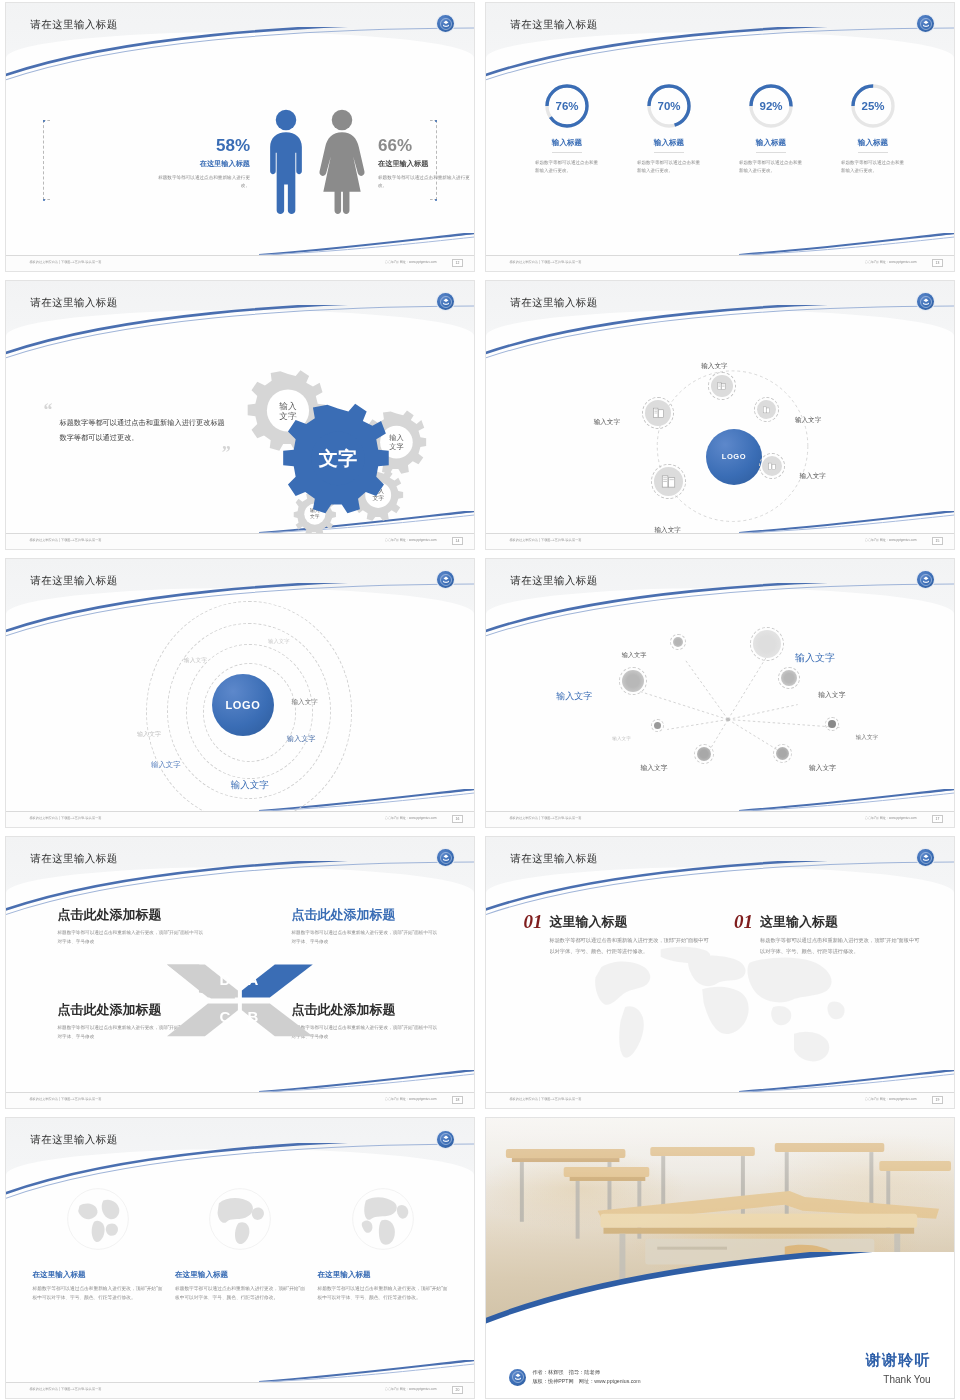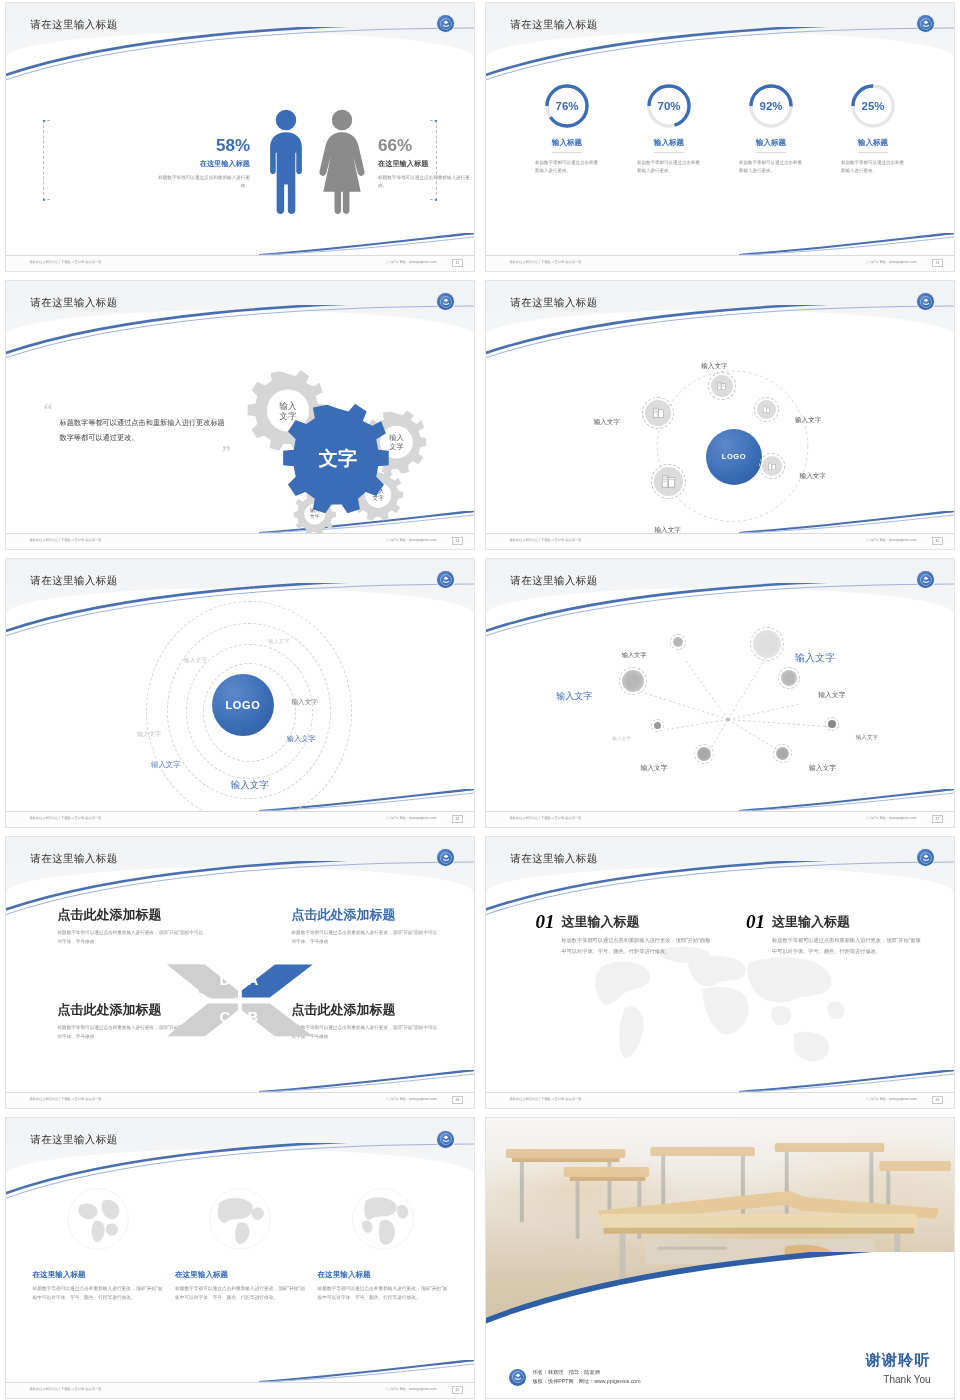--- a/index.html
+++ b/index.html
@@ -131,22 +131,22 @@
   
   .s7-q { position:absolute; width:32%; }
   .s7-h { font-size:13px; font-weight:bold; color:#2e2e2e; margin-bottom:4px; }
   .s7-h.blue { color:#3a6db5; }
   .s7-b { font-size:4.6px; color:#8a8a8a; line-height:2.0; }
   .s7-mid { position:absolute; left:34%; top:16%; width:32%; height:72%; }
 
   
   .s8-map { position:absolute; left:6%; top:18%; width:88%; height:78%; opacity:.28; }
   .s8-col { position:absolute; top:6%; width:40%; display:flex; gap:7px; }
-  .s8-num { font-size:19px; font-weight:bold; color:#000000; font-style:italic;
-            font-family:"Liberation Serif",serif; line-height:.95;margin-left:12px; }
+  .s8-num { font-size:19px; font-weight:bold; color:#7f1d1d; font-style:italic;
+            font-family:"Liberation Serif",serif; line-height:.95; }
   .s8-h { font-size:13px; font-weight:bold; color:#2e2e2e;font-family:Liberation Serif, serif; }
   .s8-b { font-size:5.2px; color:#8a8a8a; line-height:1.95; margin-top:4px; }
 
   
   .s9-wrap { position:absolute; inset:0; display:flex; justify-content:space-evenly; padding:0 14px; }
   .s9-col { width:130px; }
   .s9-globe { width:66px; height:66px; margin:6px auto 0; opacity:.45; }
   .s9-h { font-size:7.6px; font-weight:bold; color:#3a6db5; margin-top:18px; }
   .s9-b { font-size:4.7px; color:#8a8a8a; line-height:2.0; margin-top:4px; }
 

